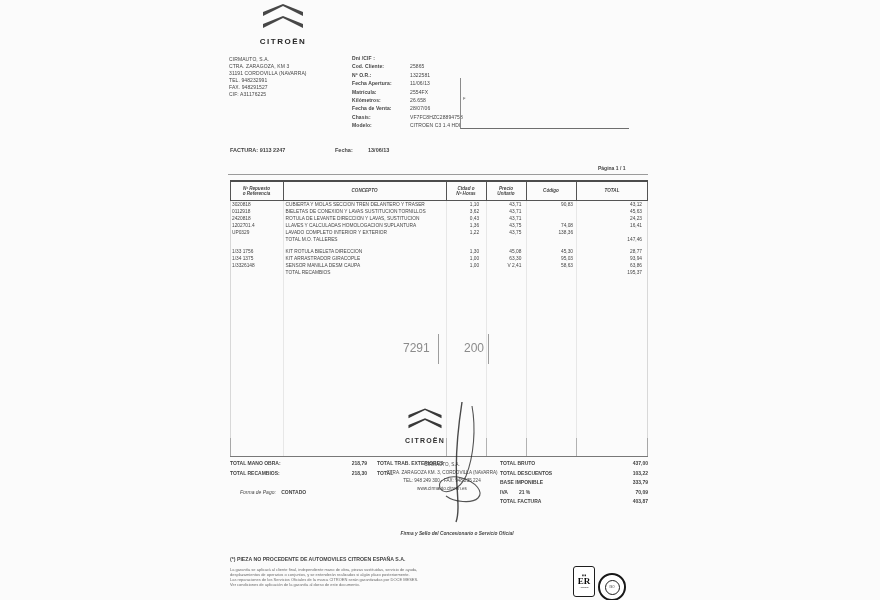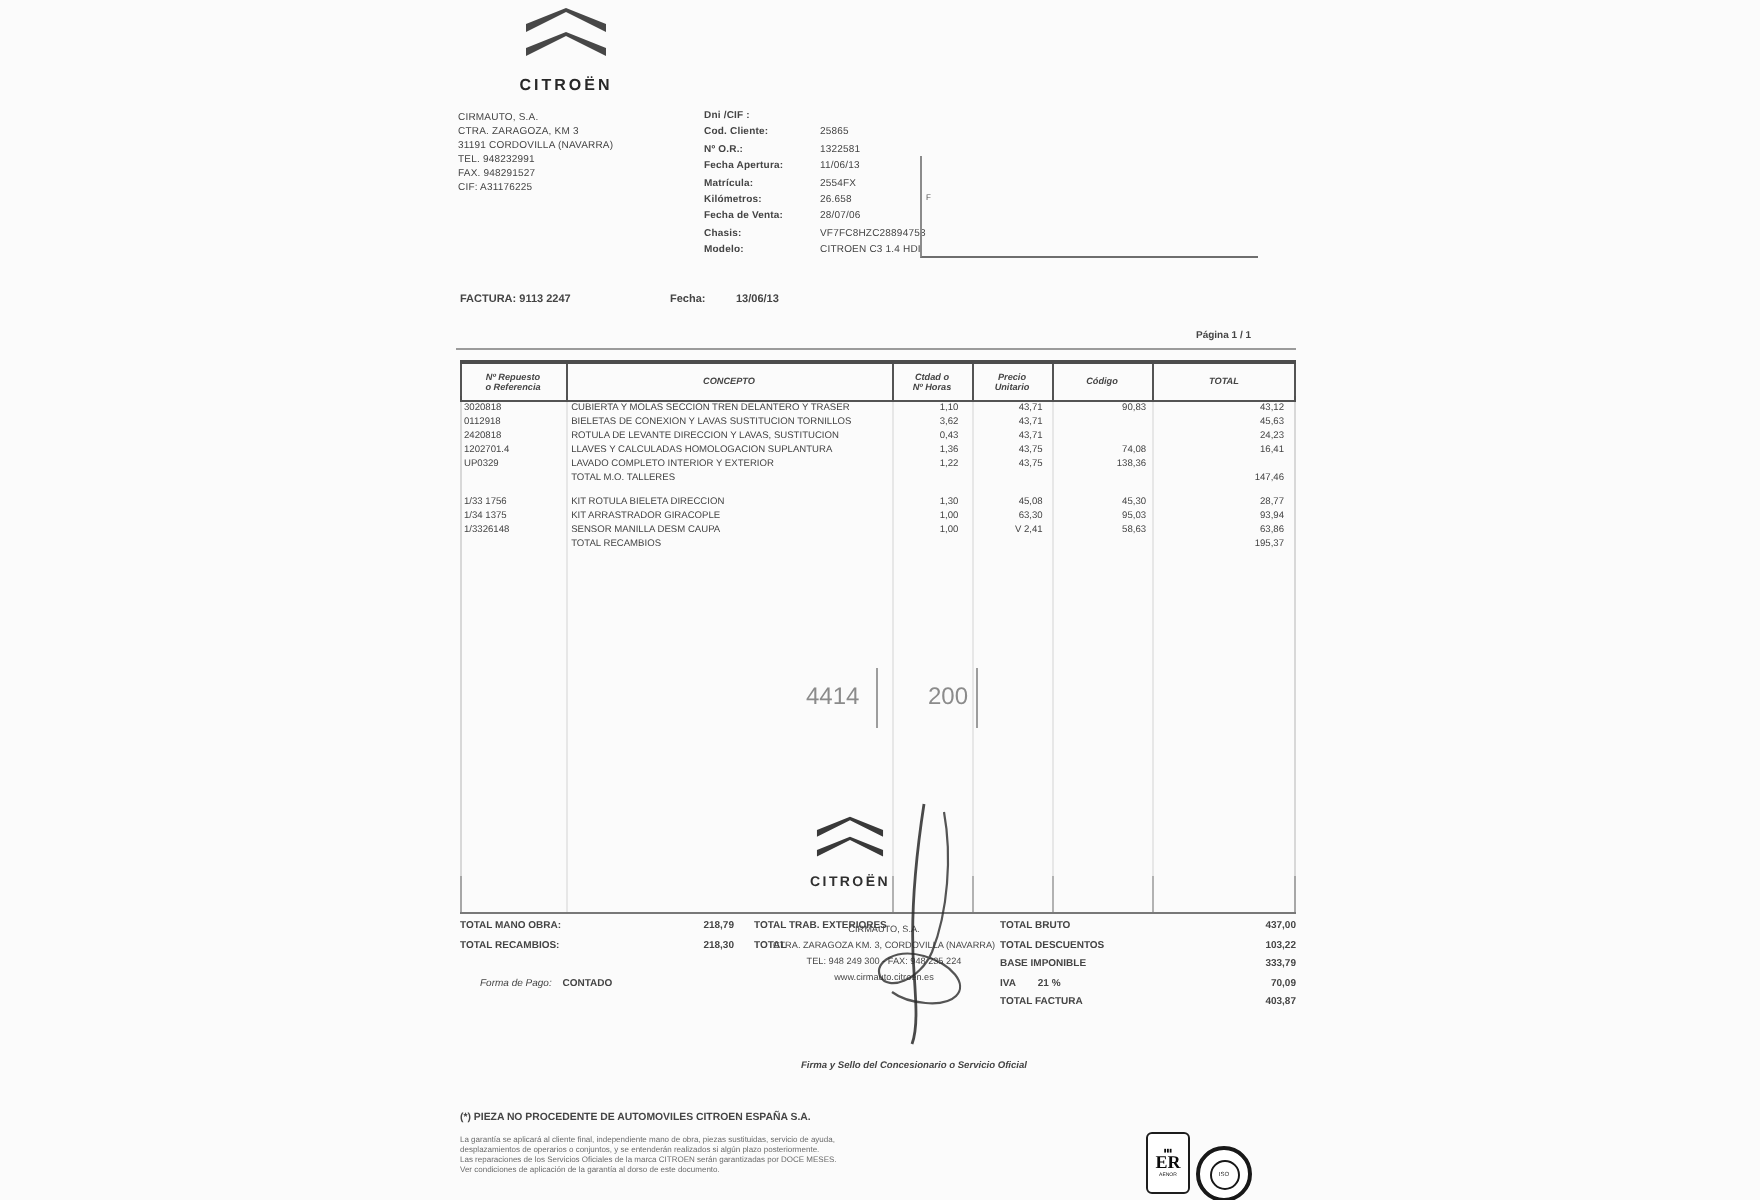--- a/index.html
+++ b/index.html
@@ -403,18 +403,18 @@
     <div class="abs er-logo">
       <span class="er-sub">▮▮▮</span>
       <span class="er-txt">ER</span>
       <span class="er-sub">AENOR</span>
     </div>
     <div class="abs round-logo">
       <div class="round-inner">ISO</div>
     </div>
   </div>
 
-  <div class="ov ov-7291">4414</div>
+  <div class="ov ov-7291">7291</div>
   <div class="ov ov-100">200</div>
   <div class="ovline ovl-a"></div>
   <div class="ovline ovl-b"></div>
 
 </div>
 
 </body></html>

